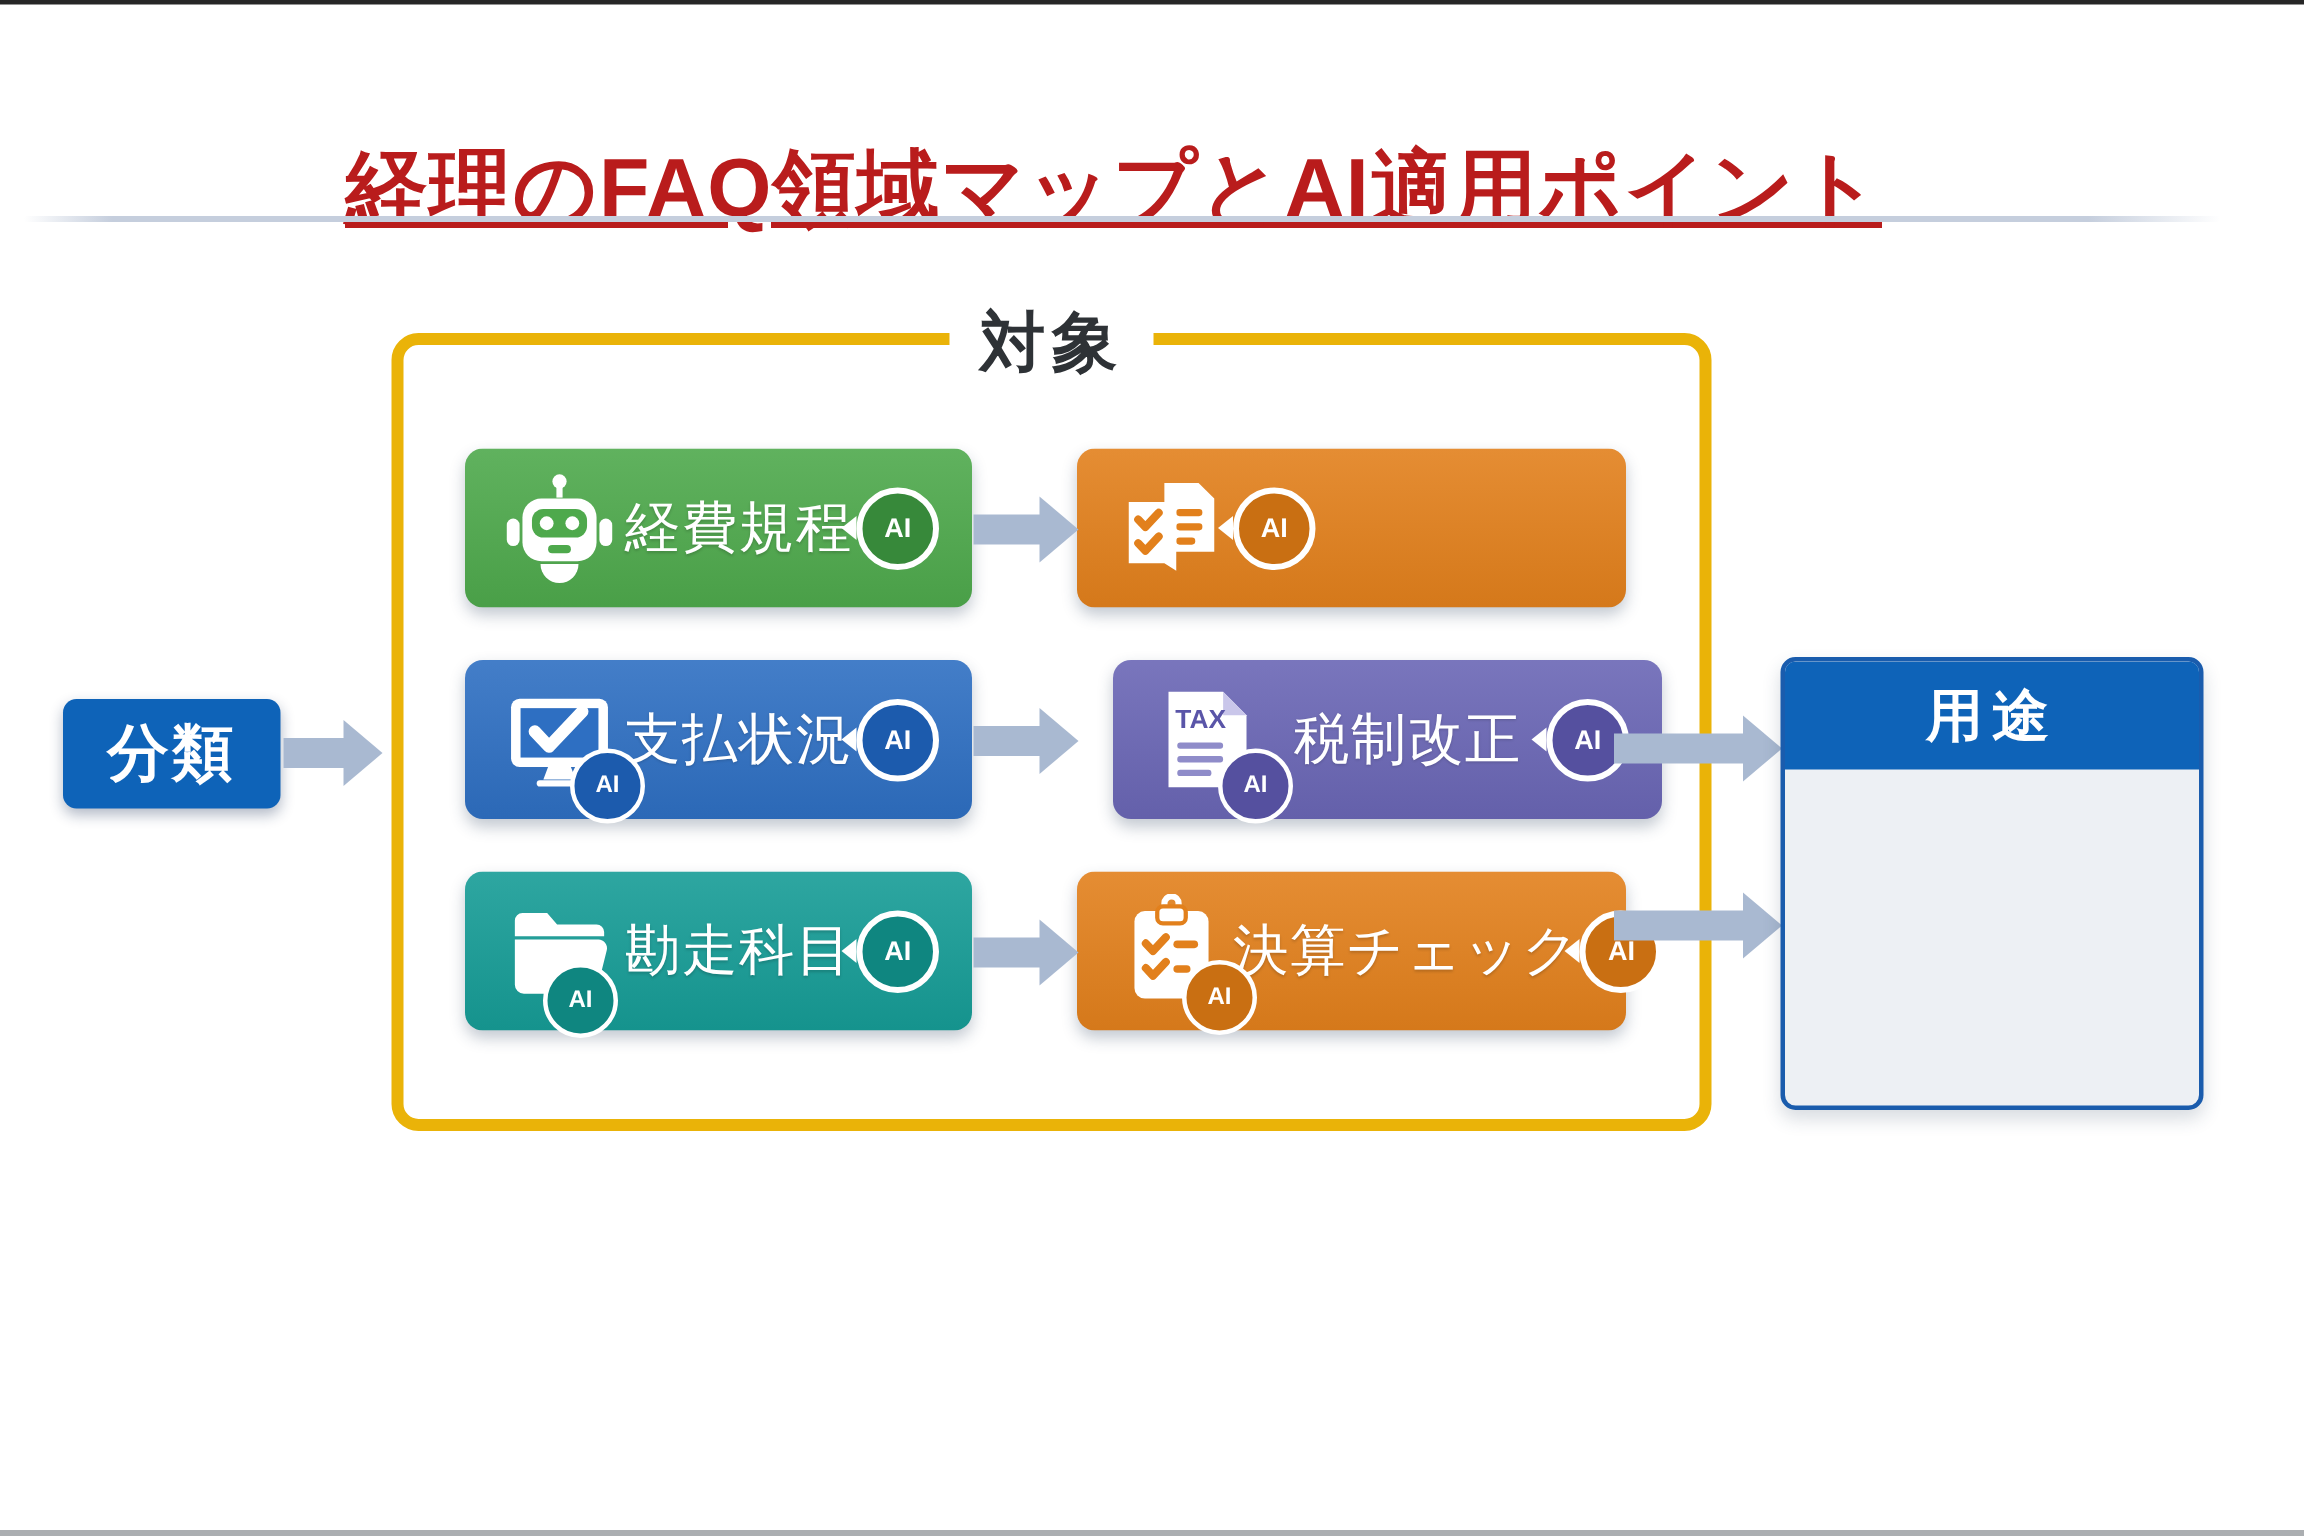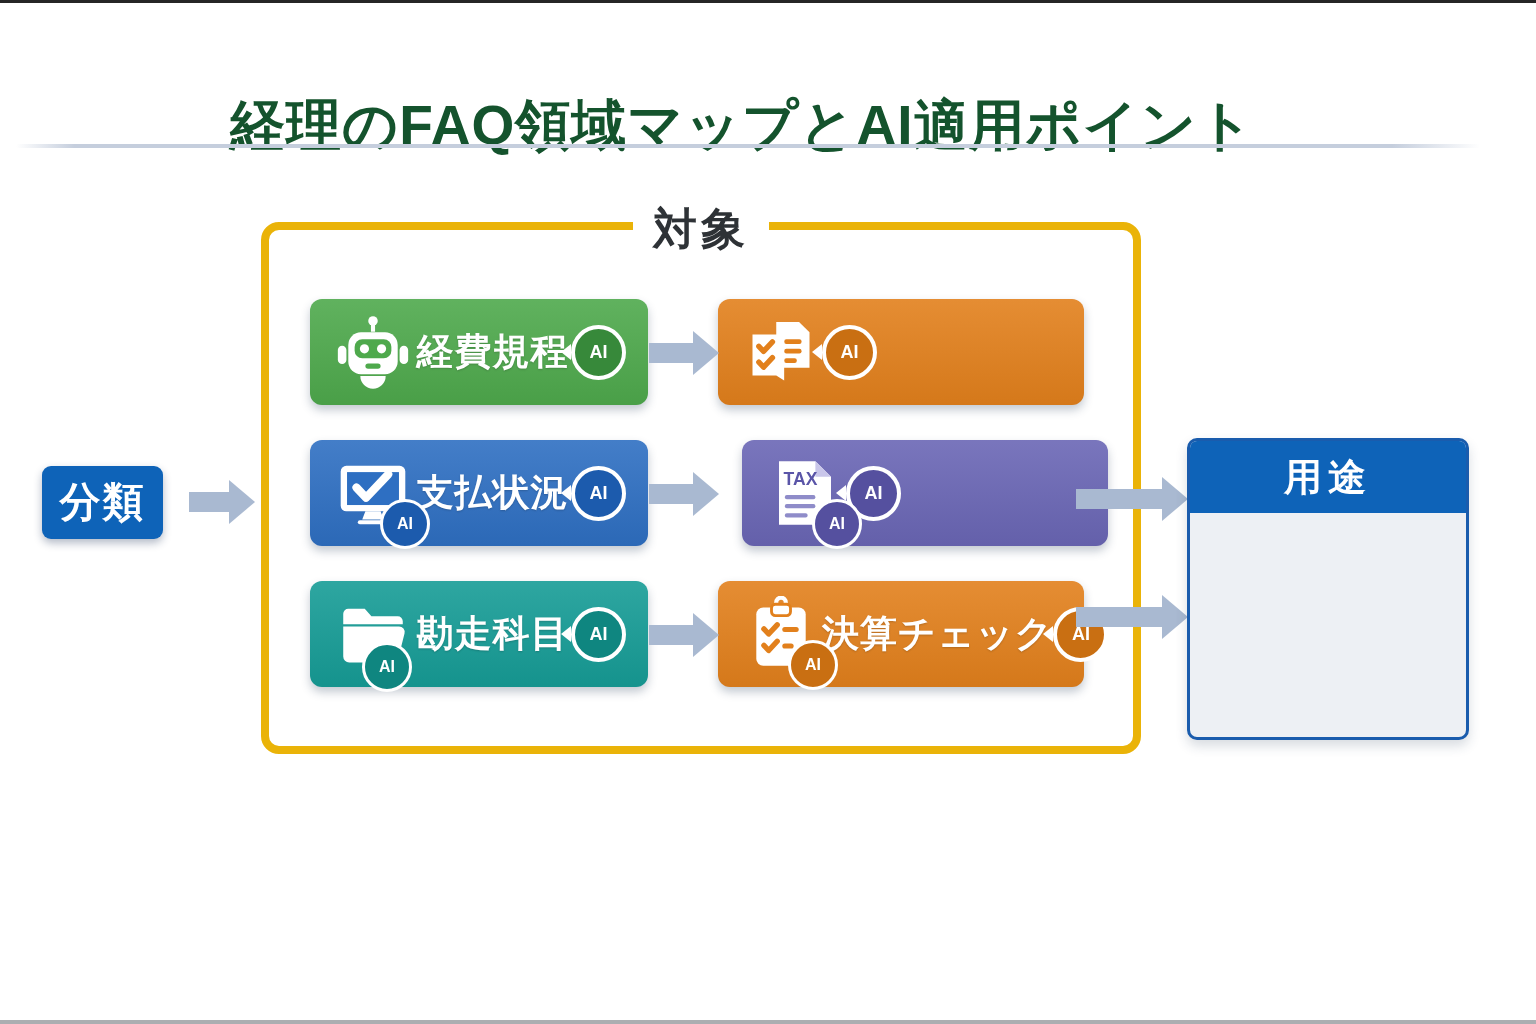--- a/index.html
+++ b/index.html
@@ -6,21 +6,21 @@
   body{
     width:1536px;height:1024px;position:relative;overflow:hidden;
     background:#ffffff;
     font-family:"Liberation Sans","DejaVu Sans",sans-serif;
   }
   .frame-top{position:absolute;top:0;left:0;right:0;height:3px;background:#262626;}
   .frame-bottom{position:absolute;bottom:0;left:0;right:0;height:4px;background:#abaeb1;}
 
   .page-title{
     position:absolute;left:230px;top:52px;
-    font-size:55px;font-weight:800;color:#14532d;letter-spacing:1px;white-space:nowrap;
+    font-size:55px;font-weight:800;color:#b91c1c;letter-spacing:1px;white-space:nowrap;text-decoration:underline;
   }
   .title-divider{
     position:absolute;left:16px;top:144px;width:1464px;height:4px;border-radius:2px;
     background:linear-gradient(90deg,rgba(197,206,221,0),#c5cedd 4%,#c5cedd 94%,rgba(197,206,221,0));
   }
 
   
   .target{
     position:absolute;left:261px;top:222px;width:864px;height:516px;
     background:#fff;border:8px solid #eab308;border-radius:18px;
@@ -35,21 +35,21 @@
   .box{
     position:absolute;height:106px;border-radius:12px;
     display:flex;align-items:center;padding:0 22px;
     box-shadow:0 5px 10px rgba(40,60,90,.28);
     background-image:linear-gradient(180deg,rgba(255,255,255,.10),rgba(0,0,0,.06));
   }
   .col-l{left:41px;width:294px;}
   .col-r{left:449px;width:322px;}
   .row-1{top:69px;} .row-2{top:210px;} .row-3{top:351px;}
   .box .label{
-    flex:1;text-align:center;color:#fff;font-weight:bold;font-size:37px;
+    flex:1;text-align:center;color:#fff;font-weight:normal;font-size:37px;
     letter-spacing:1px;white-space:nowrap;text-shadow:0 1px 2px rgba(0,0,0,.18);
   }
   .icon-wrap{position:relative;width:82px;height:88px;display:flex;align-items:center;justify-content:center;flex:none;}
   .ai-badge{
     flex:none;width:47px;height:47px;border-radius:50%;border:4px solid #fff;
     display:flex;align-items:center;justify-content:center;
     color:#fff;font-weight:bold;font-size:18px;position:relative;
   }
   .ai-badge::before{
     content:"";position:absolute;left:-14px;top:50%;transform:translateY(-50%);
@@ -70,21 +70,21 @@
   .arrow{position:absolute;height:46px;z-index:3;}
   .arrow .shaft{position:absolute;left:0;top:50%;transform:translateY(-50%);height:20px;background:#a9b9d1;}
   .arrow .head{
     position:absolute;right:0;top:50%;transform:translateY(-50%);
     width:0;height:0;border-top:22px solid transparent;border-bottom:22px solid transparent;
     border-left:26px solid #a9b9d1;
   }
 
   
   .class-box{
-    position:absolute;left:42px;top:466px;width:121px;height:73px;
+    position:absolute;left:42px;top:466px;width:145px;height:73px;
     background:#0e63b8;border-radius:9px;box-shadow:0 4px 9px rgba(20,40,80,.32);
     color:#fff;font-size:41px;font-weight:bold;letter-spacing:2px;
     display:flex;align-items:center;justify-content:center;font-family:Liberation Serif, serif;
   }
 
   
   .usage{
     position:absolute;left:1187px;top:438px;width:276px;height:296px;
     border:3px solid #1a5cad;border-radius:10px;background:#edf0f4;
     box-shadow:0 6px 12px rgba(40,60,90,.18);overflow:hidden;z-index:4;
@@ -172,20 +172,21 @@
       <svg viewBox="0 0 24 24" width="78" height="78" aria-hidden="true">
         <path d="M4 2.2 h11.2 l4.8 4.8 v14.8 h-16 z" fill="#fff"></path>
         <path d="M15.2 2.2 l4.8 4.8 h-4.8 z" fill="#c9c6ea"></path>
         <text x="5.4" y="9.6" font-size="5.4" font-weight="bold" fill="#5a55a8">TAX</text>
         <rect x="5.8" y="12.6" width="9.4" height="1.3" rx="0.6" fill="#8f8cc9"></rect>
         <rect x="5.8" y="15.4" width="9.4" height="1.3" rx="0.6" fill="#8f8cc9"></rect>
         <rect x="5.8" y="18.2" width="7" height="1.3" rx="0.6" fill="#8f8cc9"></rect>
       </svg>
       <span class="mini-badge">AI</span>
     </span>
+    <span class="label">税制改正</span>
     <span class="ai-badge">AI</span>
   </div>
 
   <div class="box teal col-l row-3">
     <span class="icon-wrap">
       <svg viewBox="0 0 24 24" width="76" height="76" aria-hidden="true">
         <path d="M2.6 5.6 a1.6 1.6 0 0 1 1.6 -1.6 h5.2 l2.1 2.4 h8.3 a1.6 1.6 0 0 1 1.6 1.6 v0.9 h-18.8 z" fill="#fff"></path>
         <path d="M2.6 9.6 h17.6 a1.8 1.8 0 0 1 1.75 2.25 l-1.9 7.6 a2 2 0 0 1 -1.95 1.55 h-13.6 a1.9 1.9 0 0 1 -1.9 -1.9 z" fill="#fff"></path>
       </svg>
       <span class="mini-badge" style="right:auto;left:30px;bottom:-14px;">AI</span>

